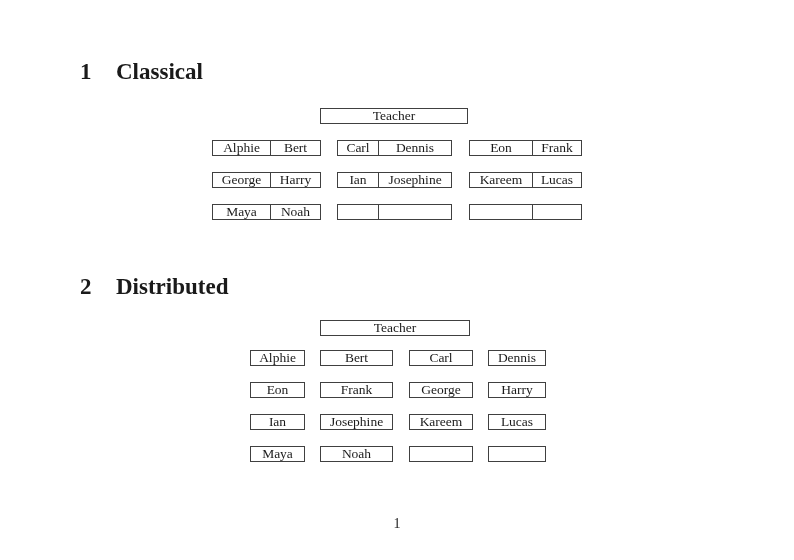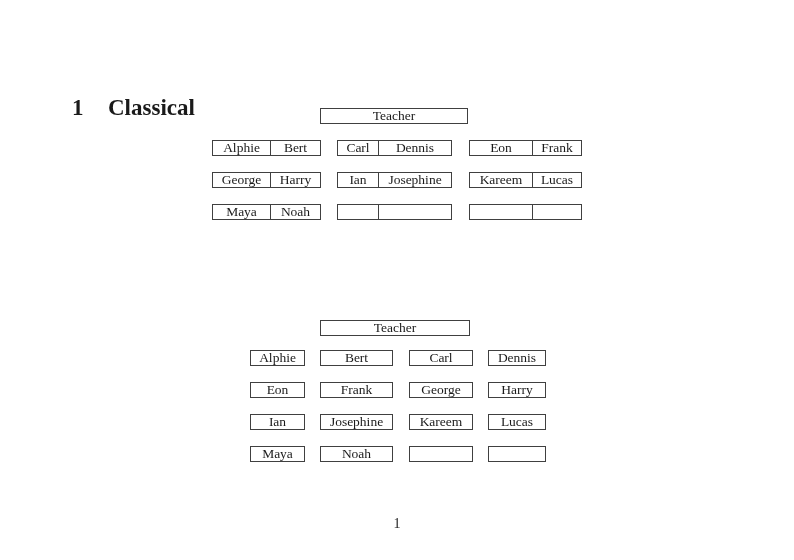--- a/index.html
+++ b/index.html
@@ -11,24 +11,23 @@
   body{
     width:794px;height:560px;
     background:var(--bg);
     color:var(--ink);
     font-family:"Liberation Serif","DejaVu Serif",serif;
     position:relative;
     overflow:hidden;
   }
   .sheet{position:absolute;inset:0;}
   .heading{
-    position:absolute;left:72px;
+    position:absolute;left:80px;
     font-size:23px;font-weight:700;line-height:26px;
     white-space:nowrap;
-    margin-top:36px;
   }
   .heading .num{display:inline-block;min-width:36px;}
   .box{
     position:absolute;box-sizing:border-box;
     height:16px;
     border:1px solid var(--line);
     background:#fff;
     text-align:center;
     font-size:13.5px;line-height:14px;
     white-space:nowrap;
@@ -104,20 +103,23 @@
   </div>
   <div class="desk" style="left:337px;top:204px">
     <div class="seat first wB1"></div>
     <div class="seat wB2"></div>
   </div>
   <div class="desk" style="left:469px;top:204px">
     <div class="seat first wC1"></div>
     <div class="seat wC2"></div>
   </div>
 
+  <div class="heading" style="top:274px">
+    <span class="num">2</span><span class="ttl">Distributed</span>
+  </div>
 
   <div class="box" style="left:320px;top:320px;width:150px">Teacher</div>
 
   <div class="box c1" style="top:350px">Alphie</div>
   <div class="box c2" style="top:350px">Bert</div>
   <div class="box c3" style="top:350px">Carl</div>
   <div class="box c4" style="top:350px">Dennis</div>
 
   <div class="box c1" style="top:382px">Eon</div>
   <div class="box c2" style="top:382px">Frank</div>

